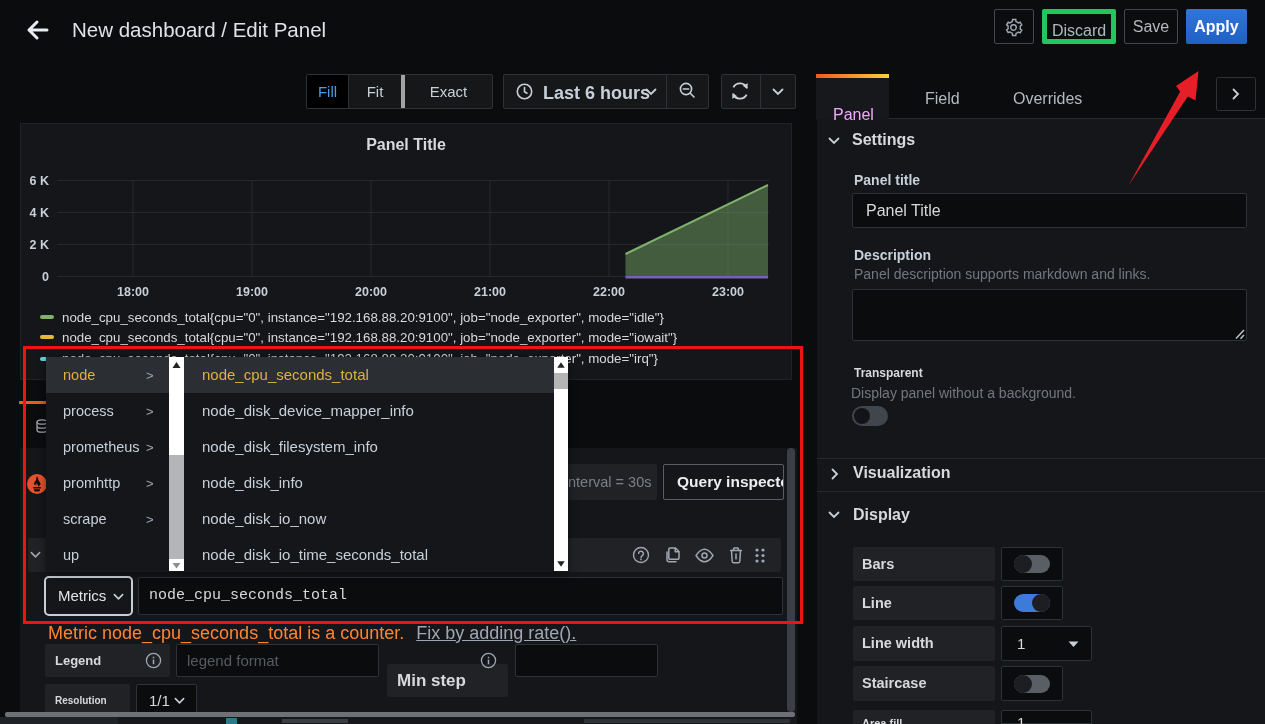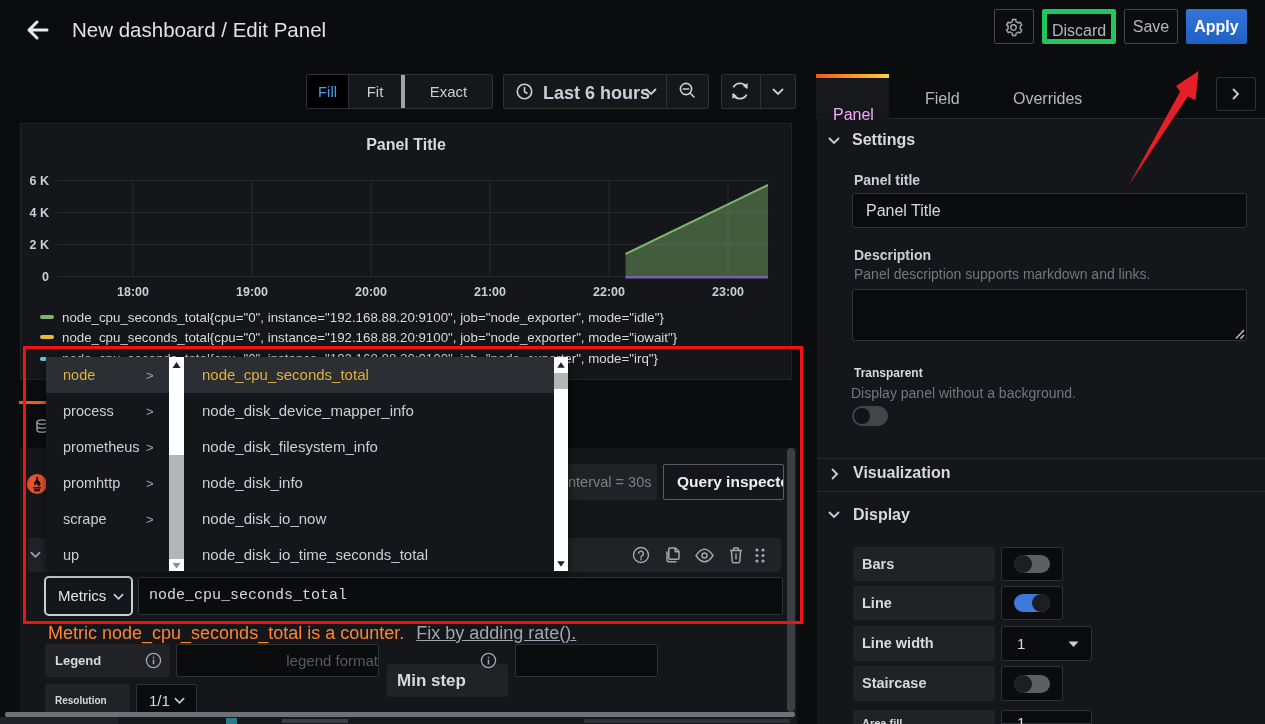--- a/index.html
+++ b/index.html
@@ -141,21 +141,21 @@
   </svg>
 <div class="abs inp" style="left:138px;top:577px;width:645px;height:38px;font-family:'Liberation Mono',monospace;font-size:15px;line-height:36px;padding-left:10px;">node_cpu_seconds_total</div>
 
 <div class="abs" style="left:48px;top:623px;font-size:18px;color:#ff8533;">Metric node_cpu_seconds_total is a counter.&nbsp;<span style="color:#9fa7b3;text-decoration:underline;margin-left:7px;">Fix by adding rate().</span></div>
 
 <div class="abs lbl" style="left:45px;top:644px;width:125px;height:33px;font-size:13px;line-height:33px;padding-left:10px;">Legend</div>
 <svg class="abs" style="left:145px;top:652px" width="17" height="17" viewBox="0 0 18 18">
   <circle cx="9" cy="9" r="7.5" fill="none" stroke="#9fa7b3" stroke-width="1.4"></circle>
   <path d="M9 8 v5 M9 5 v1.5" stroke="#9fa7b3" stroke-width="1.6"></path>
 </svg>
-<div class="abs inp" style="left:176px;top:644px;width:203px;height:33px;font-size:15px;line-height:31px;padding-left:10px;color:#565b61;text-align:right;">legend format</div>
+<div class="abs inp" style="left:176px;top:644px;width:203px;height:33px;font-size:15px;line-height:31px;padding-left:10px;color:#565b61;">legend format</div>
 <div class="abs lbl" style="left:387px;top:664px;width:121px;height:33px;font-size:17px;line-height:33px;padding-left:10px;">Min step</div>
 <svg class="abs" style="left:480px;top:652px" width="17" height="17" viewBox="0 0 18 18">
   <circle cx="9" cy="9" r="7.5" fill="none" stroke="#9fa7b3" stroke-width="1.4"></circle>
   <path d="M9 8 v5 M9 5 v1.5" stroke="#9fa7b3" stroke-width="1.6"></path>
 </svg>
 <div class="abs inp" style="left:515px;top:644px;width:143px;height:33px;"></div>
 
 <div class="abs lbl" style="left:45px;top:684px;width:85px;height:33px;font-size:10px;line-height:33px;padding-left:10px;">Resolution</div>
 <div class="abs inp" style="left:136px;top:684px;width:61px;height:33px;font-size:15px;line-height:31px;padding-left:12px;">1/1</div>
 <svg class="abs" style="left:174px;top:697px" width="11" height="8" viewBox="0 0 12 8">

